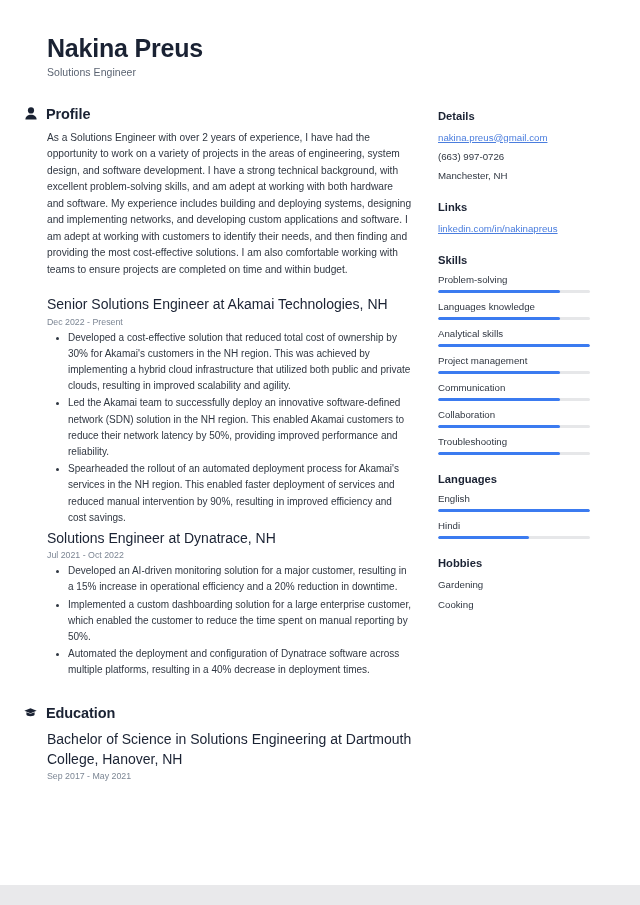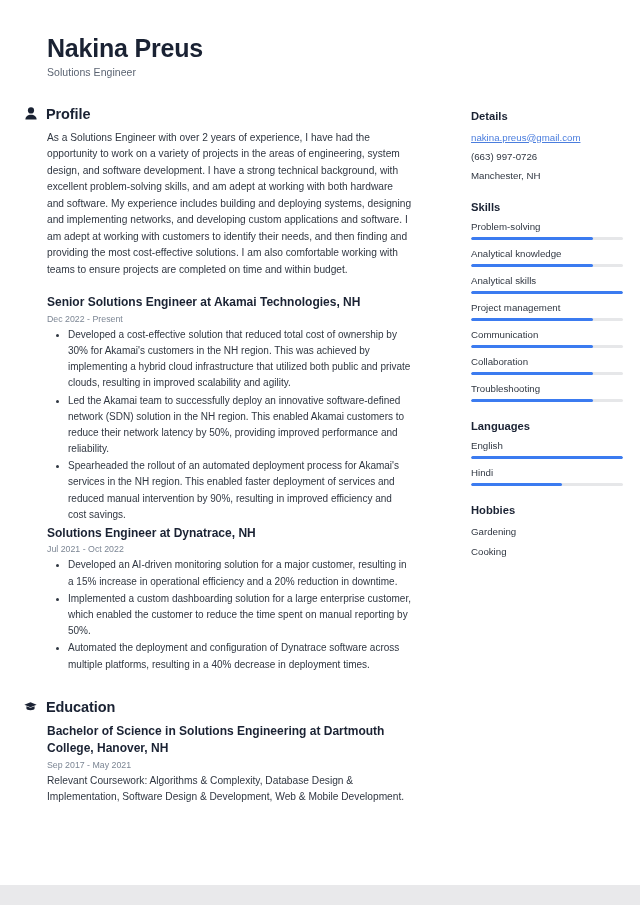--- a/index.html
+++ b/index.html
@@ -37,21 +37,20 @@
     margin-top: 3px;
     letter-spacing: 0.05px;
   }
 
   
   .columns {
     display: flex;
     align-items: flex-start;
     margin-top: 28px;
     padding-left: 0;
-    gap: 33px;
   }
 
   .col-main { width: 388px; flex: 0 0 388px; padding-left: 0; }
   .col-side { width: 166px; flex: 0 0 166px; margin-left: 26px; padding-top: 4px; }
 
   
   .section { margin-bottom: 16px; }
 
   .section-head {
     display: flex;
@@ -84,22 +83,22 @@
     font-size: 10.2px;
     line-height: 1.62;
     color: #303742;
     text-align: left;
   }
 
   
   .entry { margin-bottom: 2px; }
 
   .entry-title {
-    font-size: 12px;
-    font-weight: bold;
+    font-size: 14px;
+    font-weight: normal;
     color: #1a2233;
     line-height: 1.45;
   }
 
   .entry-date {
     font-size: 8.8px;
     color: #7c8694;
     margin-top: 2px;
     margin-bottom: 2px;
   }
@@ -261,52 +260,55 @@
               <path d="M7 1 0.4 3.6 7 6.2 13.6 3.6z"></path>
               <path d="M2.6 5.1v2.6c0 1 2 1.8 4.4 1.8s4.4-0.8 4.4-1.8V5.1L7 6.9z"></path>
             </svg>
           </span>
           <span class="section-title">Education</span>
         </div>
         <div class="section-body">
           <div class="entry">
             <div class="entry-title">Bachelor of Science in Solutions Engineering at Dartmouth College, Hanover, NH</div>
             <div class="entry-date">Sep 2017 - May 2021</div>
-            <div class="entry-desc">Relevant Coursework: Algorithms &amp; Complexity, Database Design &amp; Implementation, Software Design &amp; Development, Web &amp; Mobile Development.</div>
           </div>
         </div>
       </div>
 
       <div class="spacer-lg"></div>
 
 
     </div>
 
     <div class="col-side">
 
       <div class="side-block">
         <div class="side-title">Details</div>
         <a class="side-link" href="#">nakina.preus@gmail.com</a>
         <div class="side-line">(663) 997-0726</div>
         <div class="side-line">Manchester, NH</div>
       </div>
 
+      <div class="side-block">
+        <div class="side-title">Links</div>
+        <a class="side-link" href="#">linkedin.com/in/nakinapreus</a>
+      </div>
 
       <div class="side-block">
         <div class="side-title">Skills</div>
 
         <div class="rated">
           <div class="rated-label">Problem-solving</div>
           <div class="bar-track">
             <div class="bar-fill" style="width: 80%;"></div>
           </div>
         </div>
 
         <div class="rated">
-          <div class="rated-label">Analytical knowledge</div>
+          <div class="rated-label">Languages knowledge</div>
           <div class="bar-track">
             <div class="bar-fill" style="width: 80%;"></div>
           </div>
         </div>
 
         <div class="rated">
           <div class="rated-label">Analytical skills</div>
           <div class="bar-track">
             <div class="bar-fill" style="width: 100%;"></div>
           </div>

